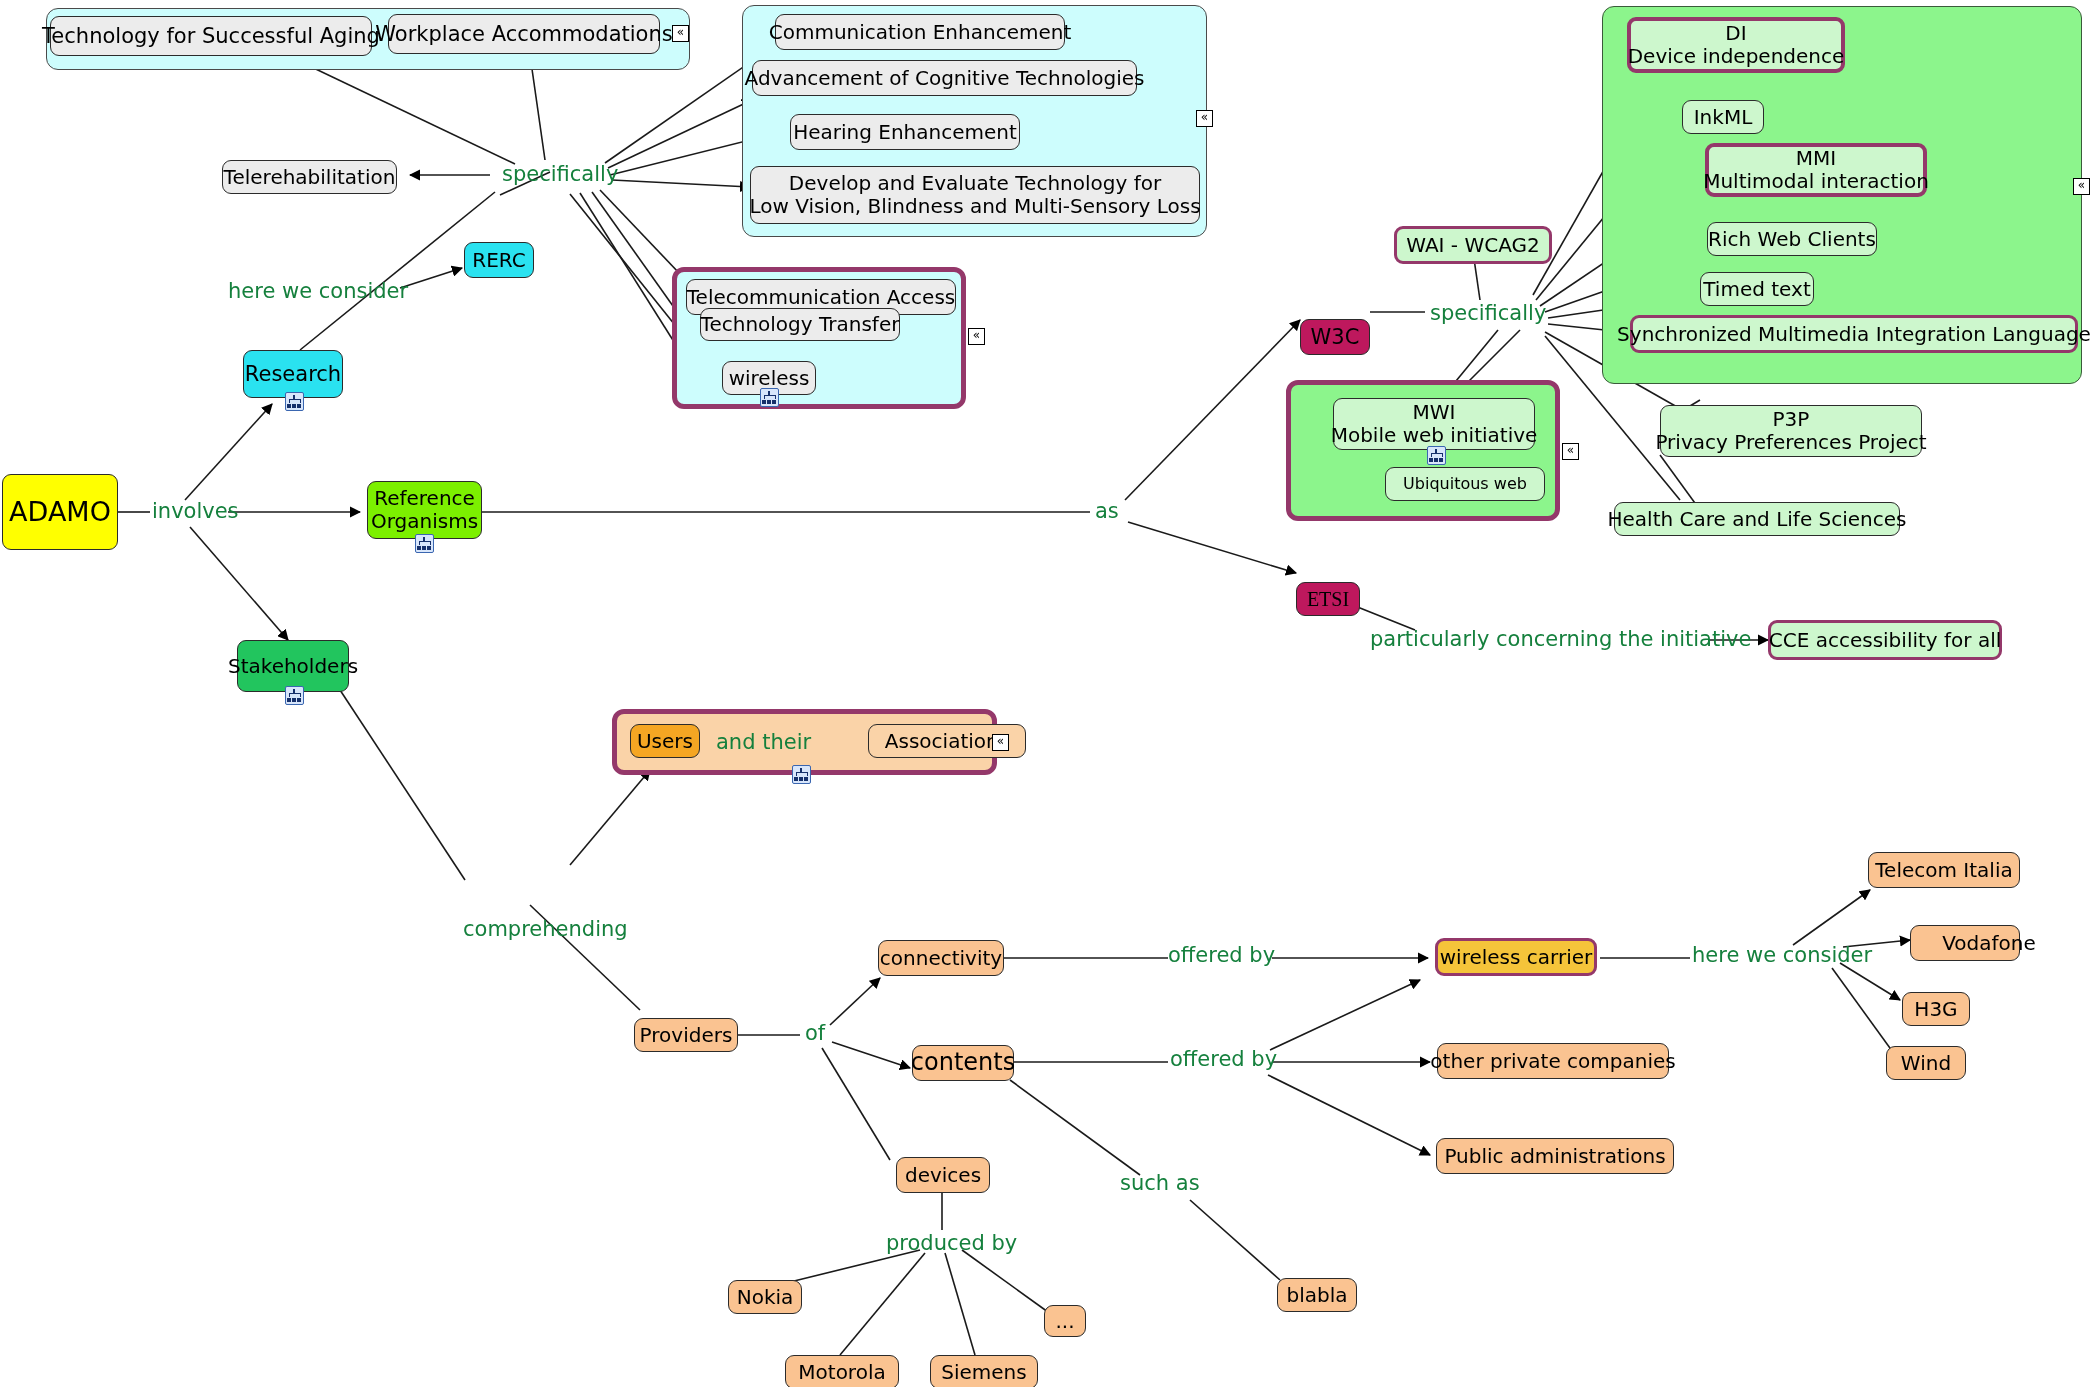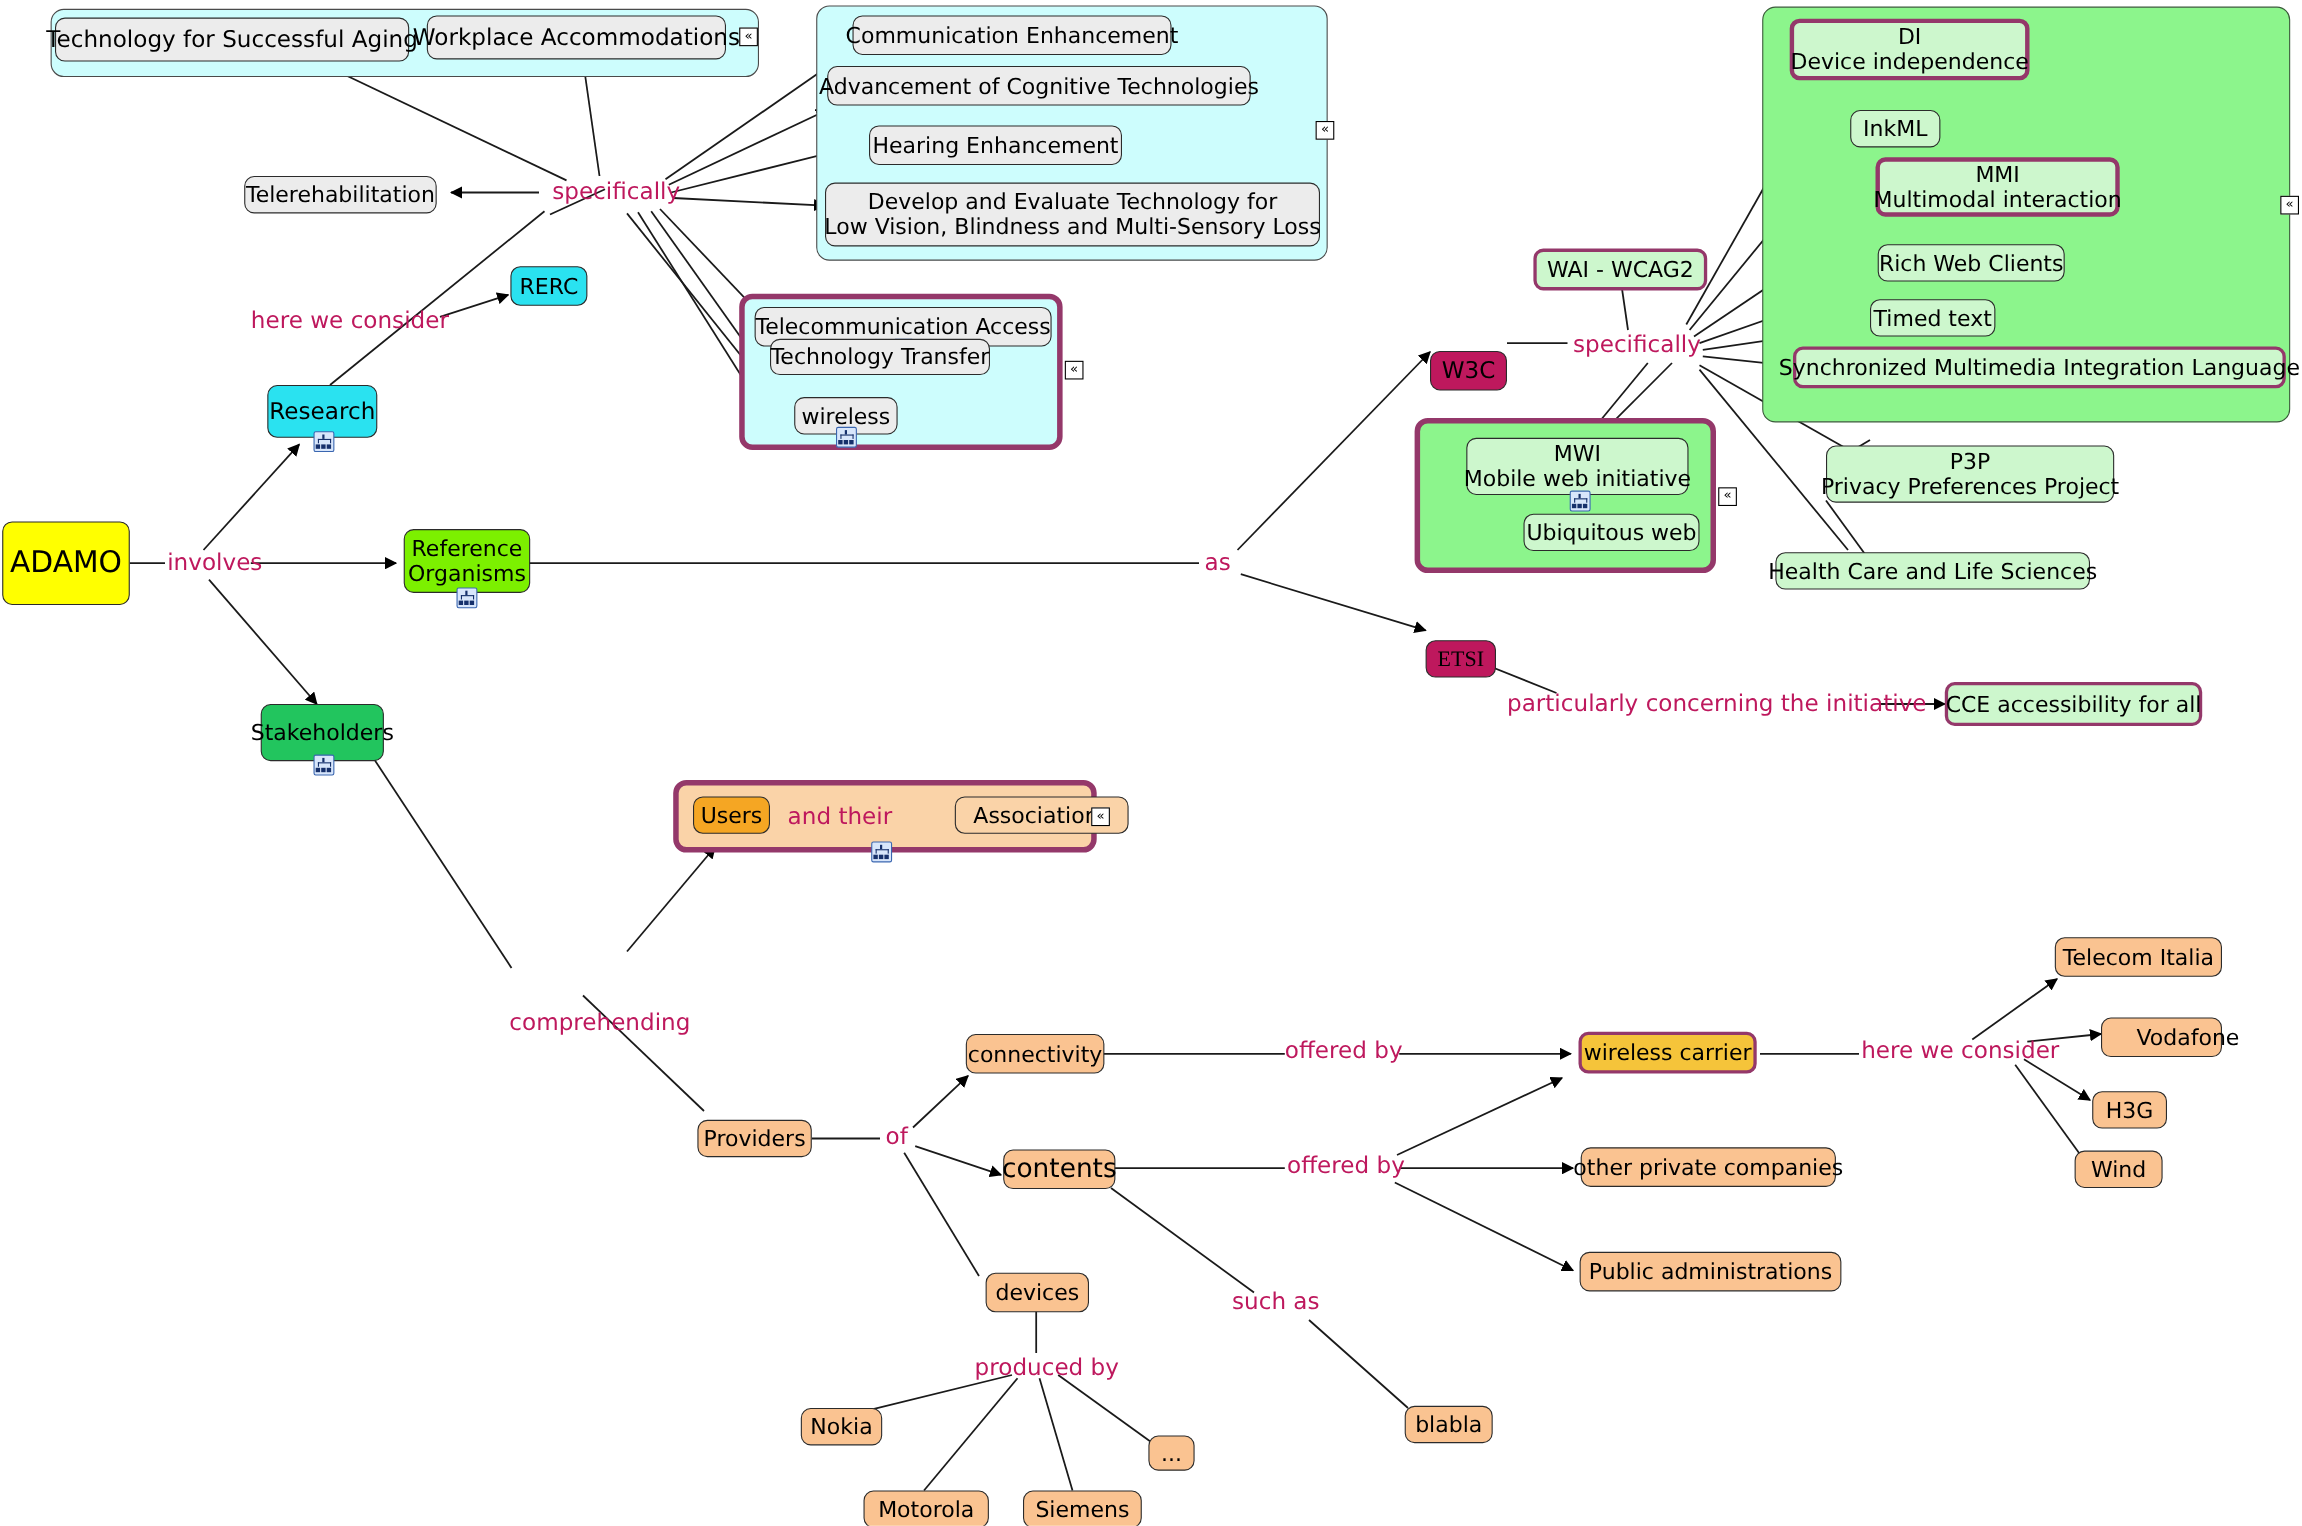--- a/index.html
+++ b/index.html
@@ -27,21 +27,21 @@
   .n-green {background:#7cf000;border:1px solid #2b2b2b;}
   .n-orange{background:#22c55e;border:1px solid #2b2b2b;}
   .n-peach {background:#fac391;border:1px solid #2b2b2b;}
   .n-amber {background:#f5a623;border:1px solid #2b2b2b;}
   .n-olive {background:#be185d;border:1px solid #2b2b2b;margin-top:24px;}
   .n-mint {background:#cdf7cd;border:1px solid #2b2b2b;}
   .n-gold {background:#f5c43a;border:3px solid #94386a;}
   .pm {border:3px solid #94386a;}
   .pm4{border:4px solid #94386a;}
 
-  .lbl{position:absolute;color:#be185d;background:transparent;white-space:pre;
+  .lbl{position:absolute;color:#15803d;background:transparent;white-space:pre;
        line-height:1.1;}
 
   
   .cmicon{position:absolute;width:17px;height:17px;border:1px solid #3a66b0;
           background:#d8e6fb;border-radius:2px;}
   .cmicon:before{content:"";position:absolute;left:7px;top:2px;width:2px;height:4px;background:#16306b;}
   .cmicon:after{content:"";position:absolute;left:3px;top:6px;width:10px;height:1px;
           border-top:1px solid #16306b;border-left:1px solid #16306b;border-right:1px solid #16306b;height:3px;}
   .cmicon i{position:absolute;bottom:2px;width:4px;height:4px;background:#16306b;display:block;}
   .cmicon i.a{left:1px}.cmicon i.b{left:6px}.cmicon i.c{left:11px}
@@ -239,21 +239,21 @@
   <div class="node n-mint pm" style="left:1630px;top:315px;width:448px;height:38px;font-size:20px;">Synchronized Multimedia Integration Language</div>
   <div class="chev" style="left:2073px;top:178px;">«</div>
 
   <div class="node n-mint" style="left:1333px;top:398px;width:202px;height:52px;font-size:20px;">MWI
 Mobile web initiative</div>
   <div class="cmicon" style="left:1427px;top:446px;">
       <i class="a"></i>
       <i class="b"></i>
       <i class="c"></i>
     </div>
-  <div class="node n-mint" style="left:1385px;top:467px;width:160px;height:34px;font-size:20px;">Ubiquitous web</div>
+  <div class="node n-mint" style="left:1385px;top:467px;width:160px;height:34px;font-size:16px;">Ubiquitous web</div>
   <div class="chev" style="left:1562px;top:443px;">«</div>
 
   <div class="node n-mint" style="left:1660px;top:405px;width:262px;height:52px;font-size:20px;">P3P
 Privacy Preferences Project</div>
   <div class="node n-mint" style="left:1614px;top:502px;width:286px;height:34px;font-size:20px;">Health Care and Life Sciences</div>
 
   <div class="node n-mint pm" style="left:1768px;top:620px;width:234px;height:40px;font-size:20px;">CCE accessibility for all</div>
 
   <div class="node n-amber" style="left:630px;top:724px;width:70px;height:34px;font-size:20px;">Users</div>
   <div class="node n-peach" style="left:868px;top:724px;width:158px;height:34px;font-size:20px;background:#fad3a8;">Associations</div>

